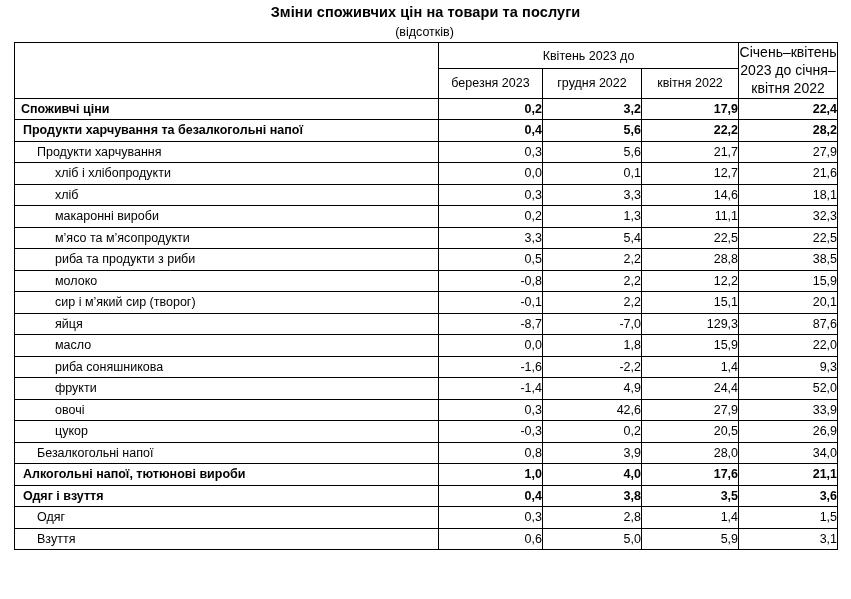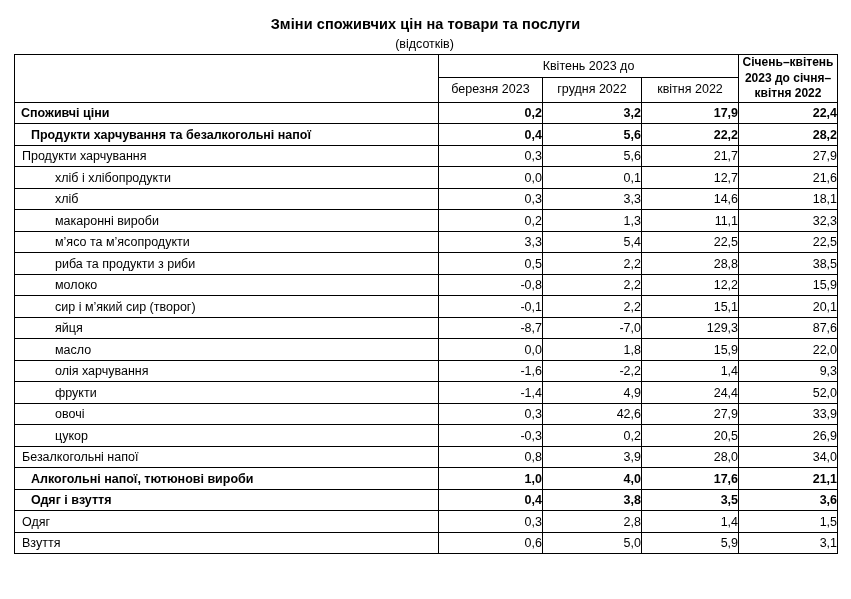--- a/index.html
+++ b/index.html
@@ -21,21 +21,20 @@
     box-sizing: border-box;
     padding: 0 14px;
   }
   .doc-title {
     text-align: center;
     font-size: 14.5px;
     font-weight: bold;
     padding-top: 4px;
     padding-bottom: 5px;
     letter-spacing: 0.1px;
-    margin-top: 12px;
   }
   .units {
     text-align: center;
     font-size: 12.5px;
     padding-right: 2px;
     padding-bottom: 3px;
   }
   table.data {
     border-collapse: collapse;
     width: 823px;
@@ -64,22 +63,22 @@
     font-size: 12.5px;
     padding: 4px 6px 5px 6px;
     line-height: 1.25;
   }
   th.hsub.dash-left {
     border-left: 1px dashed #b0b0b0;
     margin-left: 46px;
   }
   th.hlast {
     text-align: center;
-    font-weight: bold;
-    font-size: 12px;
+    font-weight: normal;
+    font-size: 14px;
     padding: 5px 8px;
     line-height: 1.3;
   }
   
   td.label {
     text-align: left;
     font-size: 12.5px;
     padding: 2px 4px 2px 6px;
     border-right: 1px dashed #b0b0b0;
     white-space: nowrap;
@@ -90,22 +89,22 @@
     font-size: 12.5px;
     padding: 2px 8px 2px 4px;
     white-space: nowrap;
   }
   td.num.dash-left {
     border-left: 1px dashed #b0b0b0;
   }
   tr.lvl0 td { font-weight: bold; }
   tr.lvl1 td { font-weight: bold; }
   tr.lvl0 td.label { padding-left: 6px; }
-  tr.lvl1 td.label { padding-left: 16px; }
-  tr.lvl2 td.label { padding-left: 7px; font-weight: normal; }
+  tr.lvl1 td.label { padding-left: 8px; }
+  tr.lvl2 td.label { padding-left: 22px; font-weight: normal; }
   tr.lvl3 td.label { padding-left: 40px; font-weight: normal; }
   tr.lvl2 td.num, tr.lvl3 td.num { font-weight: normal; }
   .row-h { height: 21.5px; }
 </style>
 </head>
 <body>
 
 <div class="page">
 
   <div class="doc-title">Зміни споживчих цін на товари та послуги</div>
@@ -224,21 +223,21 @@
 
       <tr class="row-h lvl3">
         <td class="label">масло</td>
         <td class="num">0,0</td>
         <td class="num dash-left">1,8</td>
         <td class="num dash-left">15,9</td>
         <td class="num">22,0</td>
       </tr>
 
       <tr class="row-h lvl3">
-        <td class="label">олія харчування</td>
+        <td class="label">риба соняшникова</td>
         <td class="num">-1,6</td>
         <td class="num dash-left">-2,2</td>
         <td class="num dash-left">1,4</td>
         <td class="num">9,3</td>
       </tr>
 
       <tr class="row-h lvl3">
         <td class="label">фрукти</td>
         <td class="num">-1,4</td>
         <td class="num dash-left">4,9</td>

